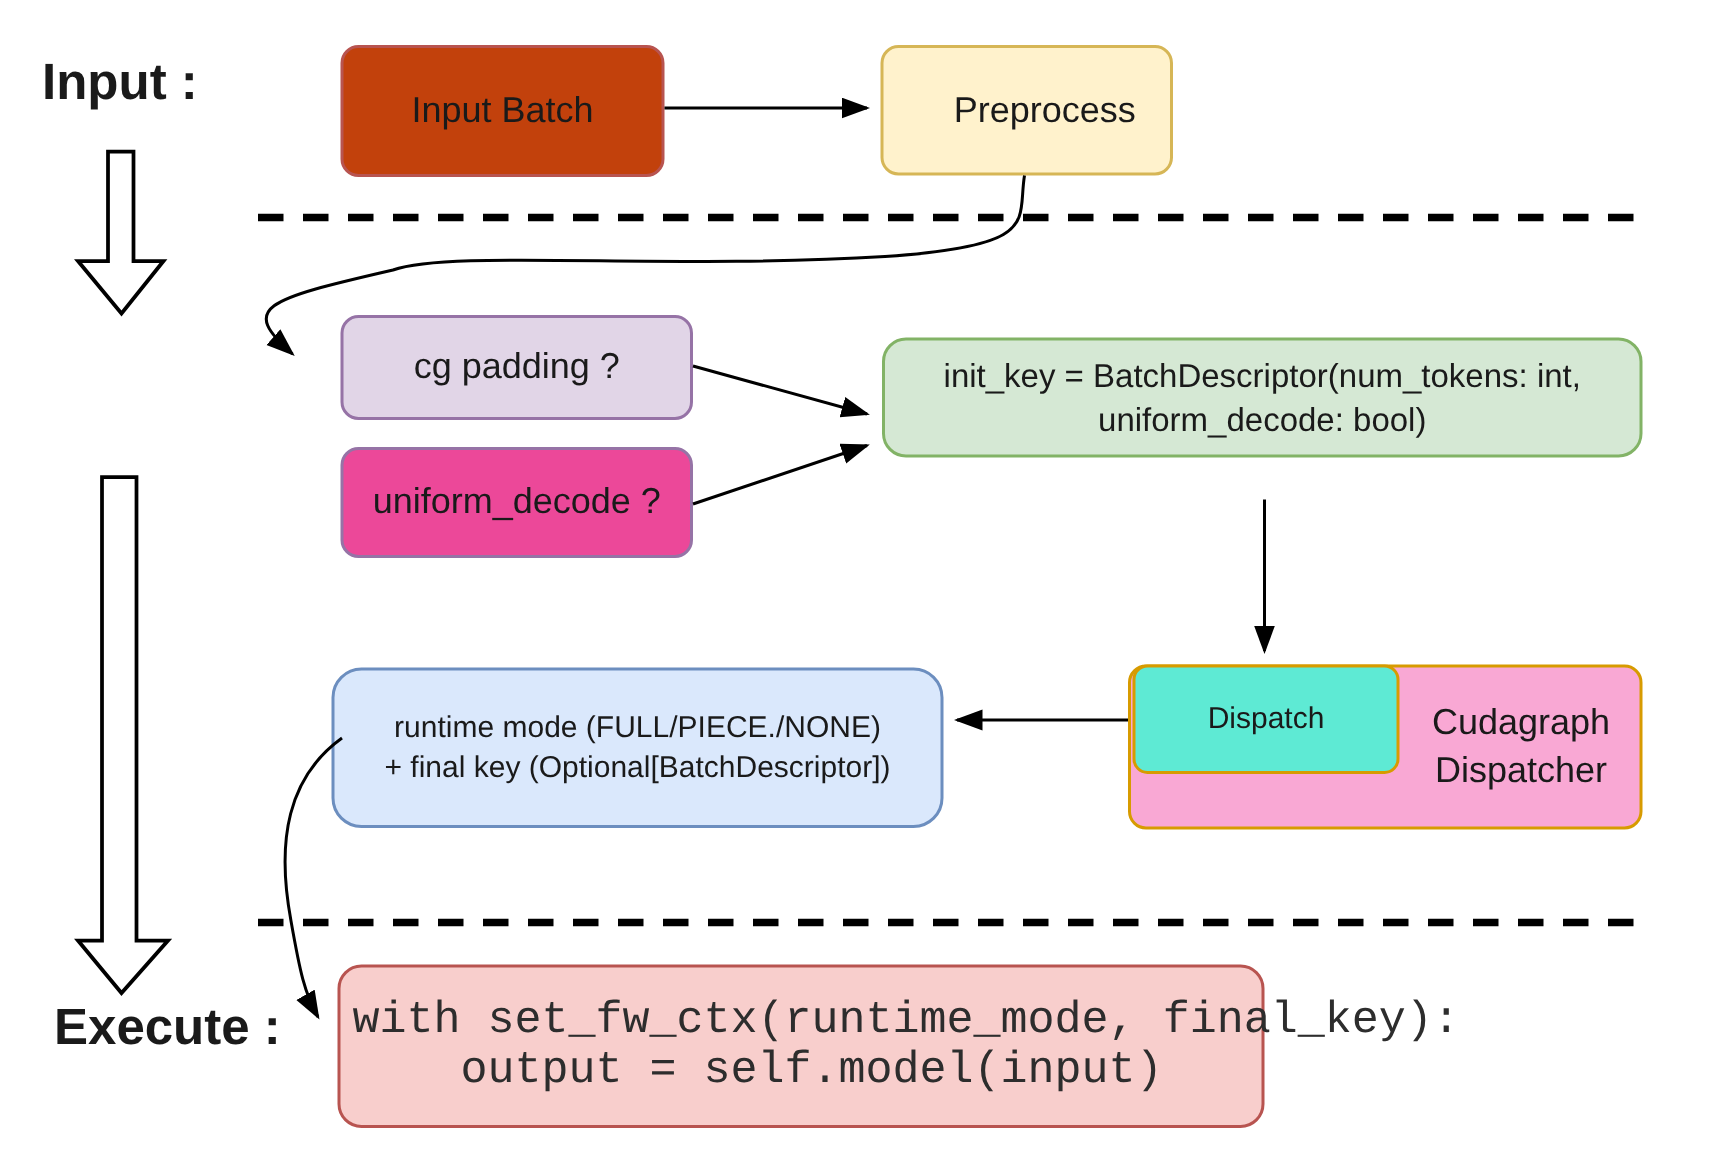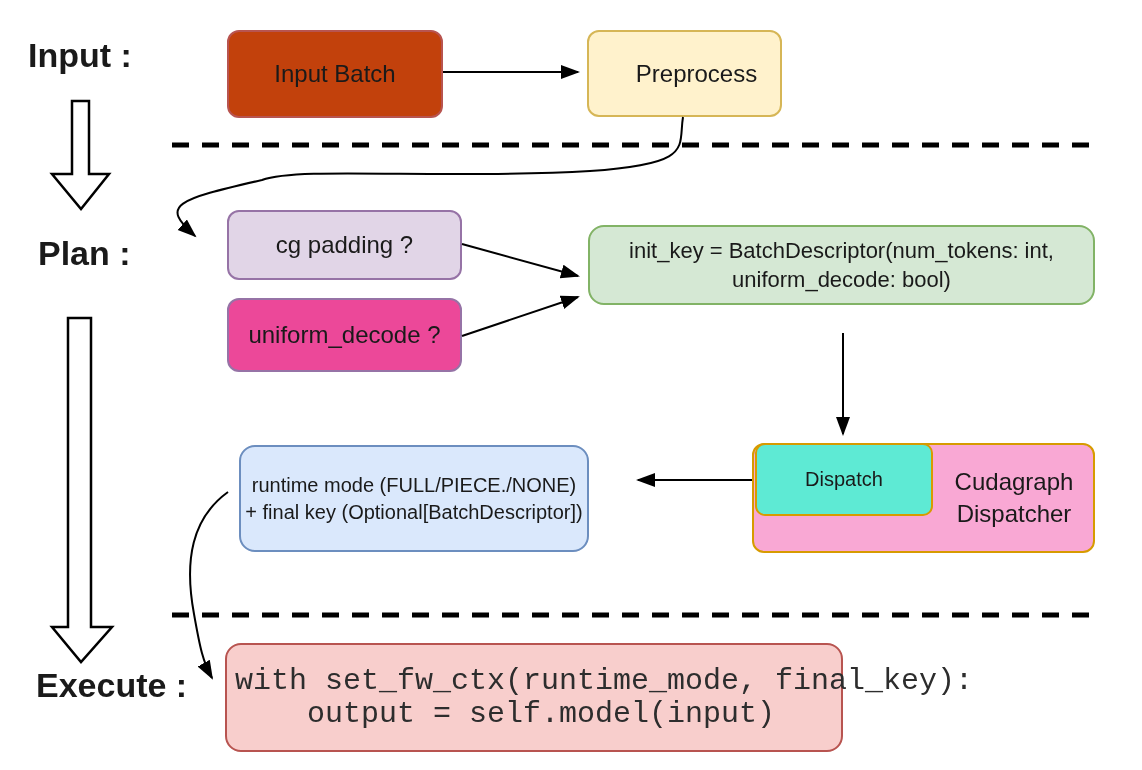--- a/index.html
+++ b/index.html
@@ -22,21 +22,21 @@
   .fs20{font-size:20px;}
   #node-input-batch   {left:227px;top:30px;width:216px;height:88px;}
   #node-preprocess    {left:587px;top:30px;width:195px;height:87px;padding-left:24px;}
   #node-cg-padding    {left:227px;top:210px;width:235px;height:70px;}
   #node-uniform-decode{left:227px;top:298px;width:235px;height:74px;}
   #node-init-key      {left:588px;top:225px;width:507px;height:80px;}
   #node-cudagraph     {left:752px;top:443px;width:343px;height:110px;}
   #node-cudagraph .lbl{position:absolute;left:185px;right:4px;top:0;bottom:0;
     display:flex;align-items:center;justify-content:center;}
   #node-dispatch      {left:755px;top:443px;width:178px;height:73px;border-radius:10px;z-index:2;}
-  #node-runtime       {left:239px;top:445px;width:350px;height:107px;}
+  #node-runtime       {left:221px;top:445px;width:408px;height:107px;border-radius:20px;}
   #node-exec-code     {left:225px;top:643px;width:618px;height:109px;
     justify-content:flex-start;padding-left:8px;}
   #node-exec-code .code{
     font-family:"Liberation Mono","DejaVu Sans Mono",monospace;
     font-size:30px;line-height:33px;white-space:pre;color:#2d2d2d;text-align:left;
   }
   #connector-layer{position:absolute;left:0;top:0;z-index:1;pointer-events:none;}
 </style>
 </head>
 <body>
@@ -59,21 +59,20 @@
     <line x1="443" y1="72" x2="578" y2="72" stroke="#000" stroke-width="2" marker-end="url(#ah)"></line>
     <path d="M 683 117 C 678 147 695 164 590 171 C 445 180 300 166 262 180 C 175 200 160 205 195 236" fill="none" stroke="#000" stroke-width="2" marker-end="url(#ah)"></path>
     <line x1="462" y1="244" x2="578" y2="276" stroke="#000" stroke-width="2" marker-end="url(#ah)"></line>
     <line x1="462" y1="336" x2="578" y2="297" stroke="#000" stroke-width="2" marker-end="url(#ah)"></line>
     <line x1="843" y1="333" x2="843" y2="434" stroke="#000" stroke-width="2" marker-end="url(#ah)"></line>
     <line x1="752" y1="480" x2="638" y2="480" stroke="#000" stroke-width="2" marker-end="url(#ah)"></line>
     <path d="M 228 492 C 192 518 184 560 194 614 C 200 648 203 662 212 678" fill="none" stroke="#000" stroke-width="2" marker-end="url(#ah)"></path>
   </svg>
 
   <div class="stage-label" style="left:28px;top:36px;">Input :</div>
-  <div class="stage-label" style="left:38px;top:234px;">Plan :</div>
   <div class="stage-label" style="left:36px;top:666px;">Execute :</div>
 
   <div class="node r12 fs24" id="node-input-batch" style="background: #c2410c; border-color: rgb(184, 84, 80);">
     <span class="lbl">Input Batch</span>
   </div>
 
   <div class="node r12 fs24" id="node-preprocess" style="background: rgb(255, 242, 204); border-color: rgb(214, 182, 86);">
     <span class="lbl">Preprocess</span>
   </div>
 

